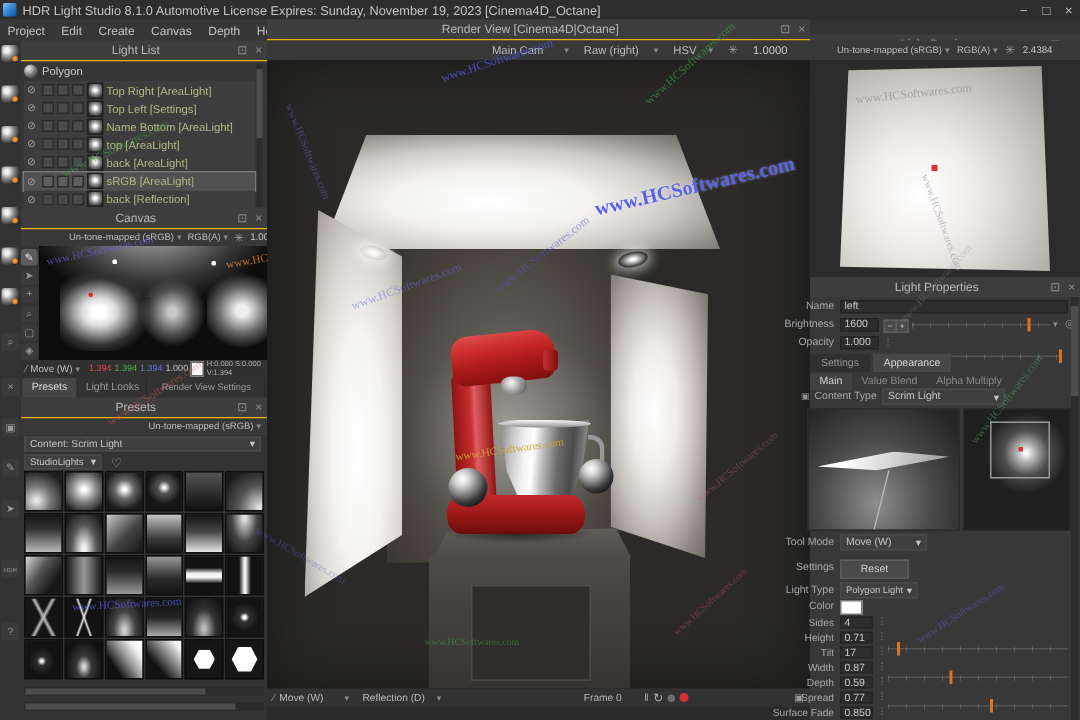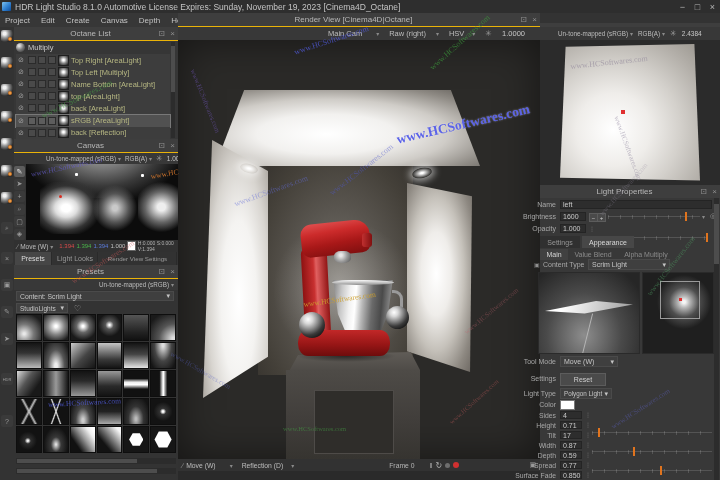--- a/index.html
+++ b/index.html
@@ -129,45 +129,45 @@
       <div class="lt-glyph" style="top: 225px;">×</div>
       <div class="lt-glyph" style="top: 252px;">▣</div>
       <div class="lt-glyph" style="top: 279px;">✎</div>
       <div class="lt-glyph" style="top: 306px;">➤</div>
       <div class="lt-glyph" style="top: 346px; font-size: 4px;">HDR</div>
       <div class="lt-glyph" style="top: 388px;">?</div>
     </div>
 
   <div class="abs panel-hd" style="left:14px;top:27px;width:164px;">
     <div class="ic"> </div>
-    <div class="t">Octane List</div>
+    <div class="t">Light List</div>
     <div class="ic">⊡</div>
     <div class="ic">×</div>
   </div>
   <div class="abs" style="left:14px;top:41px;width:164px;height:98px;background:#363636;"></div>
   <div class="abs" style="left:16px;top:42px;height:11px;display:flex;align-items:center;gap:3px;">
     <div style="width:9px;height:9px;border-radius:50%;background:radial-gradient(circle at 35% 30%,#ddd 10%,#777 50%,#333 95%);"></div>
-    <span style="font-size:7.5px;color:#c8c8c8;">Multiply</span>
+    <span style="font-size:7.5px;color:#c8c8c8;">Polygon</span>
   </div>
   <div id="lightrows">
       <div class="lrow" style="top: 54px;">
         <span class="pw">⊘</span>
         <span class="cb"></span>
         <span class="cb"></span>
         <span class="cb"></span>
         <span class="th"></span>
         <span class="nm">Top Right [AreaLight]</span>
       </div>
       <div class="lrow" style="top: 66.1px;">
         <span class="pw">⊘</span>
         <span class="cb"></span>
         <span class="cb"></span>
         <span class="cb"></span>
         <span class="th"></span>
-        <span class="nm">Top Left [Multiply]</span>
+        <span class="nm">Top Left [Settings]</span>
       </div>
       <div class="lrow" style="top: 78.2px;">
         <span class="pw">⊘</span>
         <span class="cb"></span>
         <span class="cb"></span>
         <span class="cb"></span>
         <span class="th"></span>
         <span class="nm">Name Bottom [AreaLight]</span>
       </div>
       <div class="lrow" style="top: 90.3px;">

